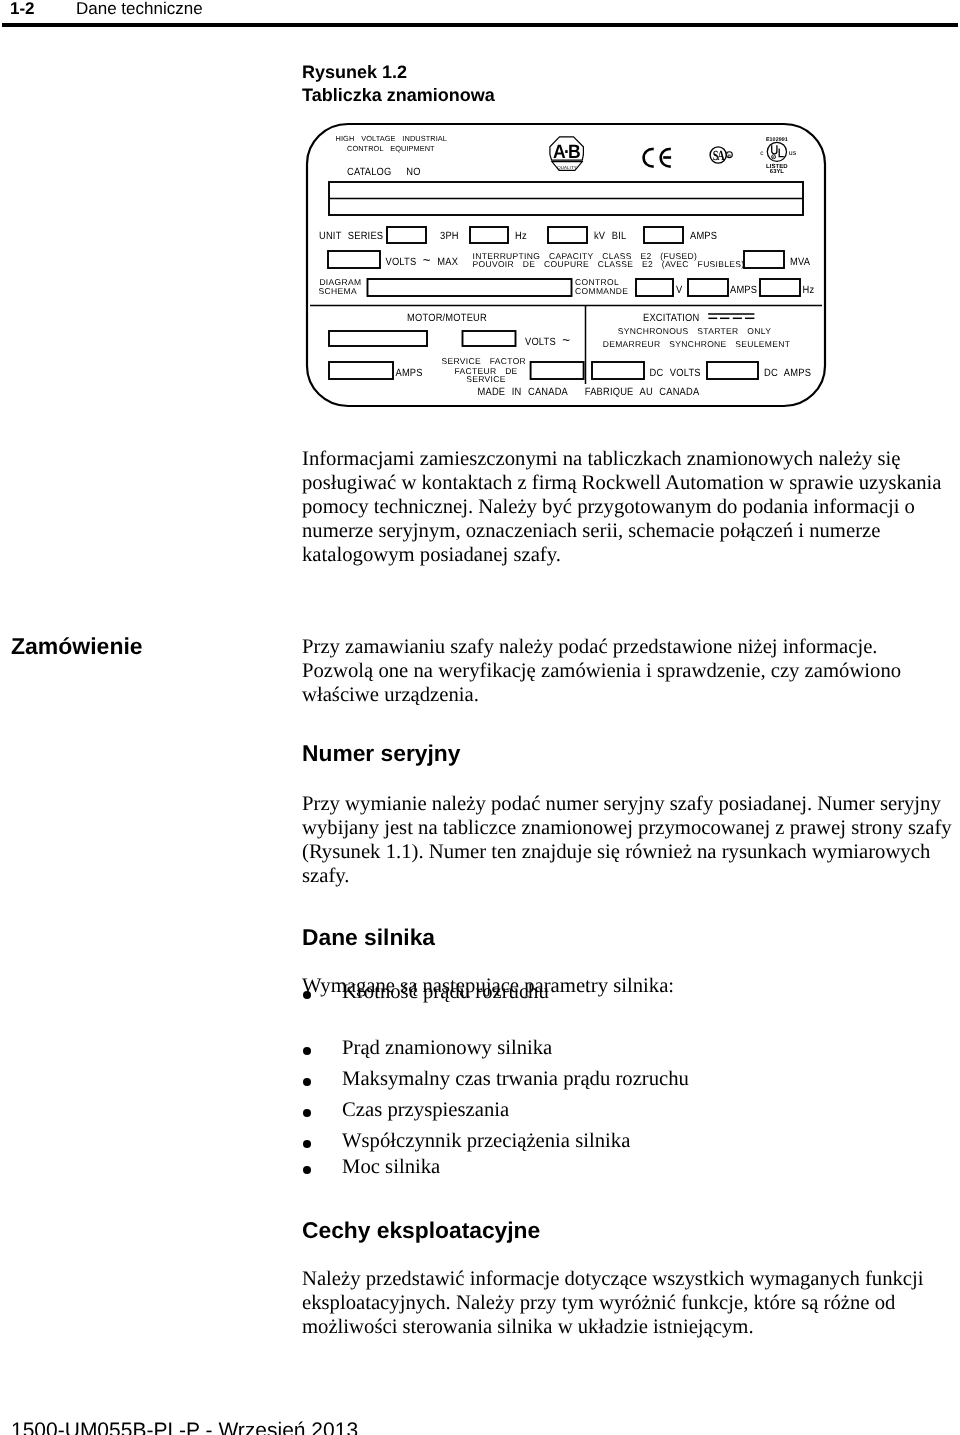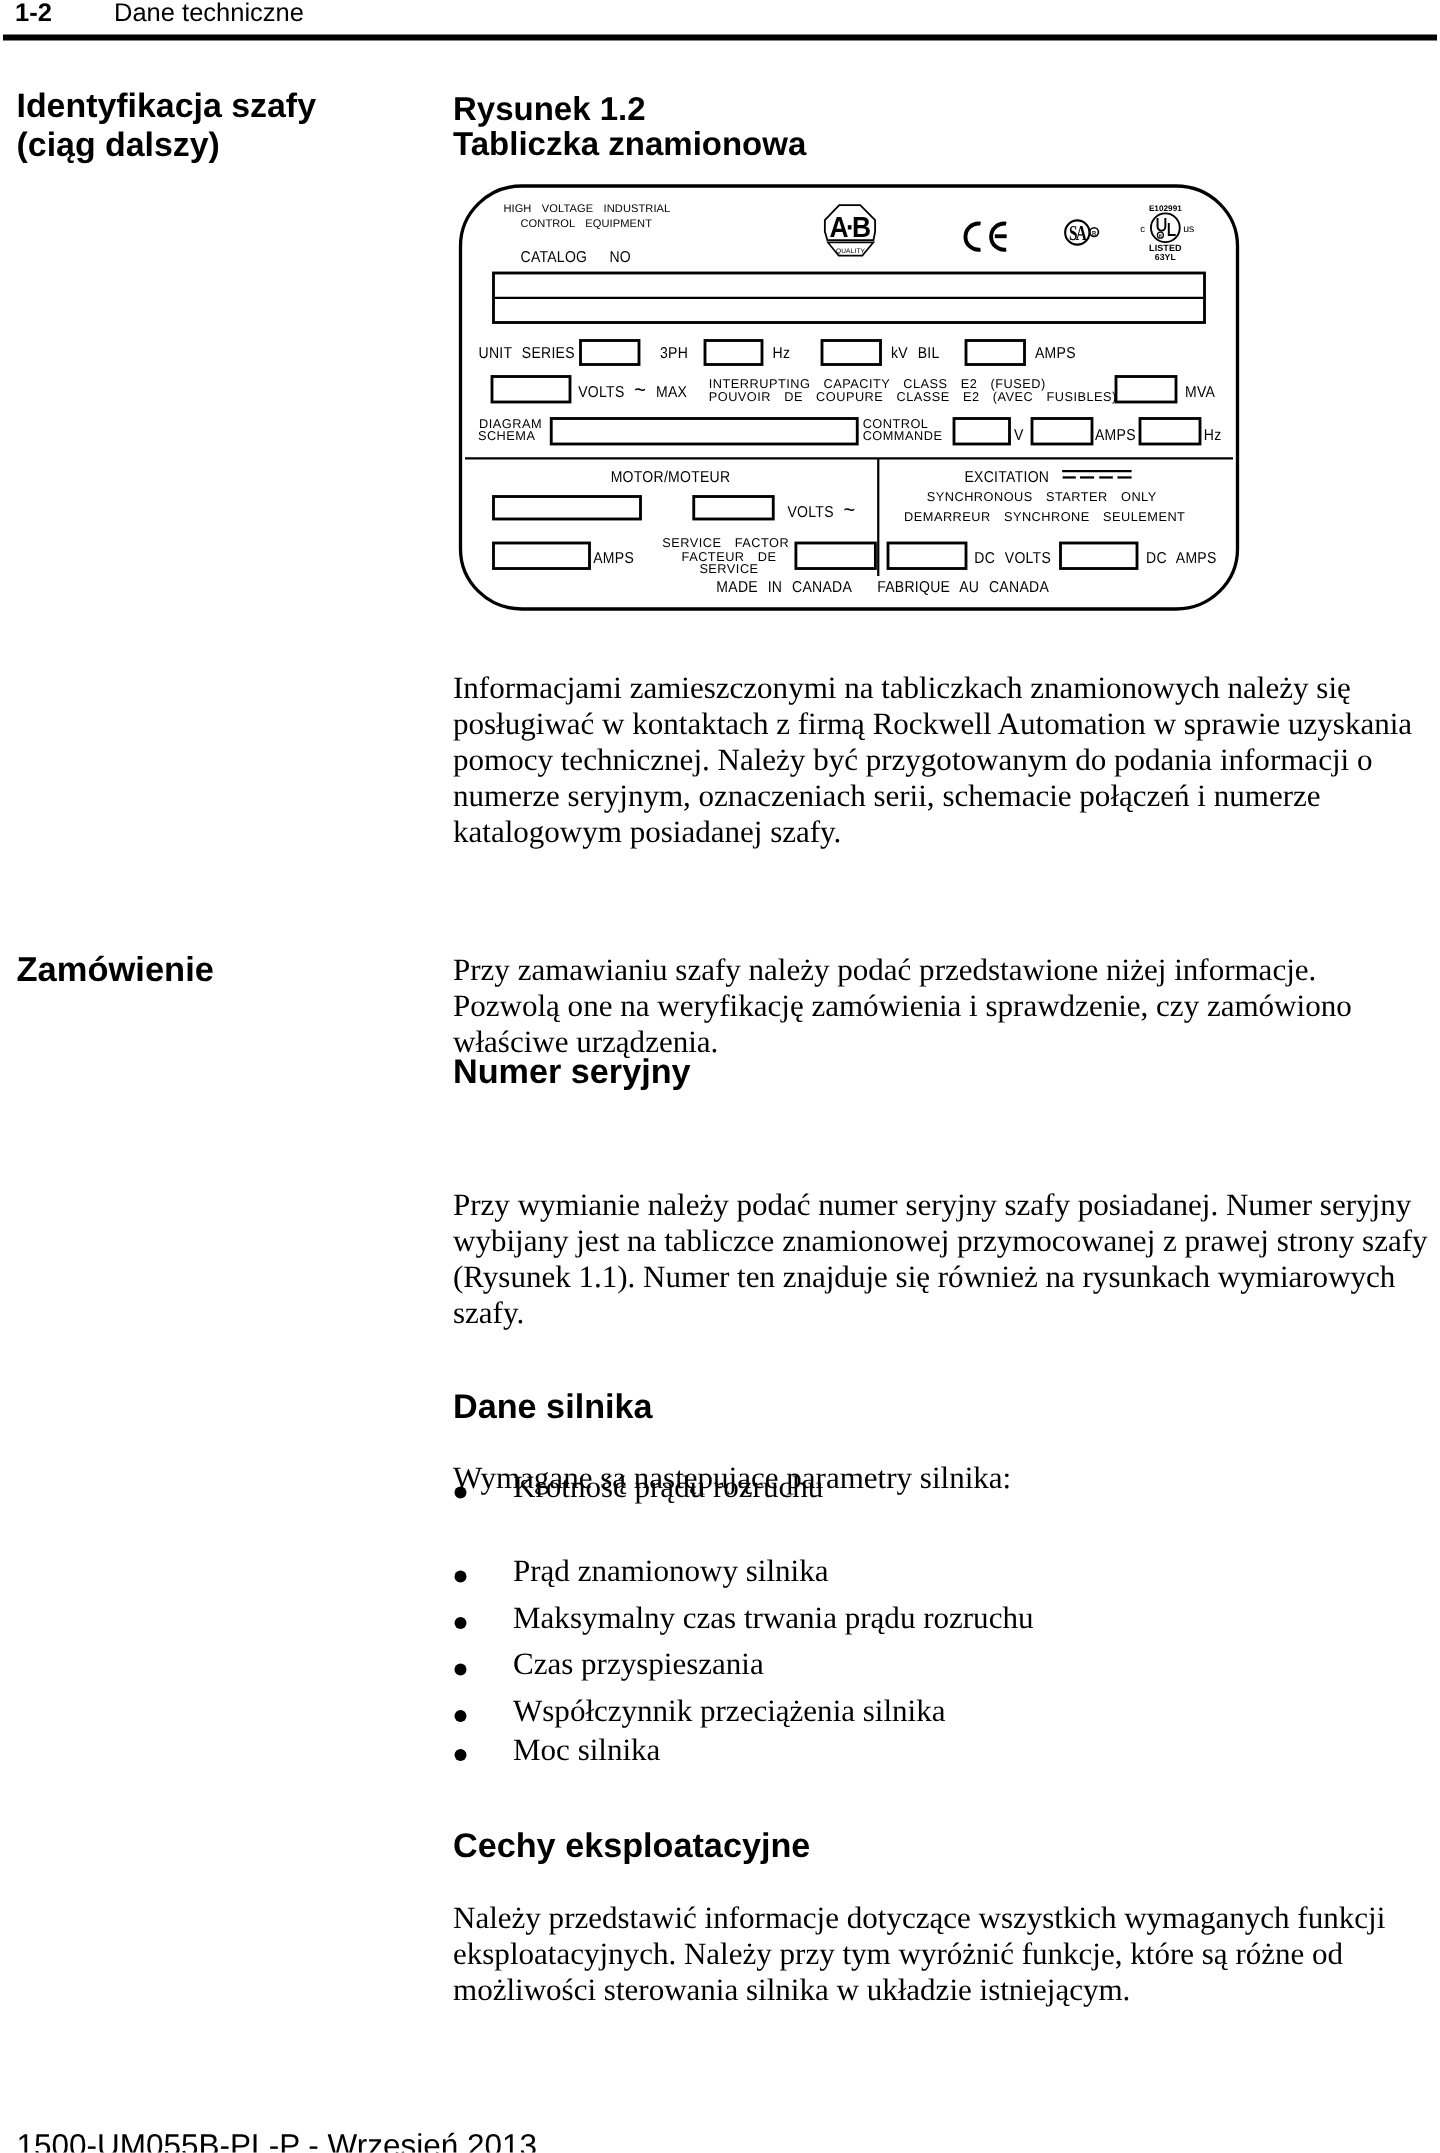--- a/index.html
+++ b/index.html
@@ -13,21 +13,21 @@
   
   .hdr-num { font-family:"Liberation Sans", sans-serif; font-size:17px; font-weight:bold; position:absolute; left:10px; top:-1px;text-align:right; }
   .hdr-title { font-family:"Liberation Sans", sans-serif; font-size:17px; position:absolute; left:76px; top:-1px;text-align:center; }
   .hdr-rule { position:absolute; left:2px; top:23px; width:956px; height:4px; background:#000; }
 
   
   .lcol-head { position:absolute; font-family:"Liberation Sans", sans-serif; font-weight:bold; font-size:22.6px; line-height:25.5px; left:11px; }
   .lcol-sub  { position:absolute; font-family:"Liberation Sans", sans-serif; font-weight:bold; font-size:23px; left:11px; }
 
   
-  .figcap { position:absolute; left:302px; font-family:"Liberation Sans", sans-serif; font-weight:bold; font-size:22px; line-height:23px; }
+  .figcap { position:absolute; left:302px; font-family:"Liberation Sans", sans-serif; font-weight:bold; font-size:18px; line-height:23px; }
 
   
   .body-p { position:absolute; left:302px; width:700px; font-size:20.7px; line-height:24.1px; text-align:left; white-space:nowrap; }
   .h3 { position:absolute; left:302px; font-family:"Liberation Sans", sans-serif; font-weight:bold; font-size:22.8px; line-height:1; }
 
   .footer { position:absolute; left:11px; top:1420px; font-family:"Liberation Sans", sans-serif; font-size:21px; line-height:1; }
 
   ul.bullets { margin:0; padding:0; list-style:none; }
   ul.bullets li { position:absolute; left:0; padding-left:40px; font-size:20.7px; line-height:1; white-space:nowrap; }
   ul.bullets li::before { content:""; position:absolute; left:1px; top:9px; width:8px; height:8px; border-radius:50%; background:#000; }
@@ -37,24 +37,20 @@
 </style>
 </head>
 <body>
 
 <div class="page">
 
   <div class="hdr-num">1-2</div>
   <div class="hdr-title">Dane techniczne</div>
   <div class="hdr-rule"></div>
 
-  <div class="lcol-head" style="top:58px">
-    <div>Identyfikacja szafy</div>
-    <div>(ciąg dalszy)</div>
-  </div>
 
   <div class="figcap" style="top:61px">
     <div>Rysunek 1.2</div>
     <div>Tabliczka znamionowa</div>
   </div>
 
   <div class="plate">
     <svg width="540" height="300" viewBox="0 0 540 300" xmlns="http://www.w3.org/2000/svg">
       <style>
         .np text { font-family:"Liberation Sans", sans-serif; fill:#000; white-space:pre; }
@@ -185,21 +181,21 @@
     <div>katalogowym posiadanej szafy.</div>
   </div>
 
   <div class="lcol-sub" style="top:633px">Zamówienie</div>
   <div class="body-p" style="top:635px">
     <div>Przy zamawianiu szafy należy podać przedstawione niżej informacje.</div>
     <div>Pozwolą one na weryfikację zamówienia i sprawdzenie, czy zamówiono</div>
     <div>właściwe urządzenia.</div>
   </div>
 
-  <div class="h3" style="top:703px">Numer seryjny</div>
+  <div class="h3" style="top:742px">Numer seryjny</div>
   <div class="body-p" style="top:792px">
     <div>Przy wymianie należy podać numer seryjny szafy posiadanej. Numer seryjny</div>
     <div>wybijany jest na tabliczce znamionowej przymocowanej z prawej strony szafy</div>
     <div>(Rysunek 1.1). Numer ten znajduje się również na rysunkach wymiarowych</div>
     <div>szafy.</div>
   </div>
 
   <div class="h3" style="top:926px">Dane silnika</div>
   <div class="body-p" style="top:974px">Wymagane są następujące parametry silnika:</div>
   <ul class="bullets" style="position:absolute; left:302px; top:0px; width:660px;">

